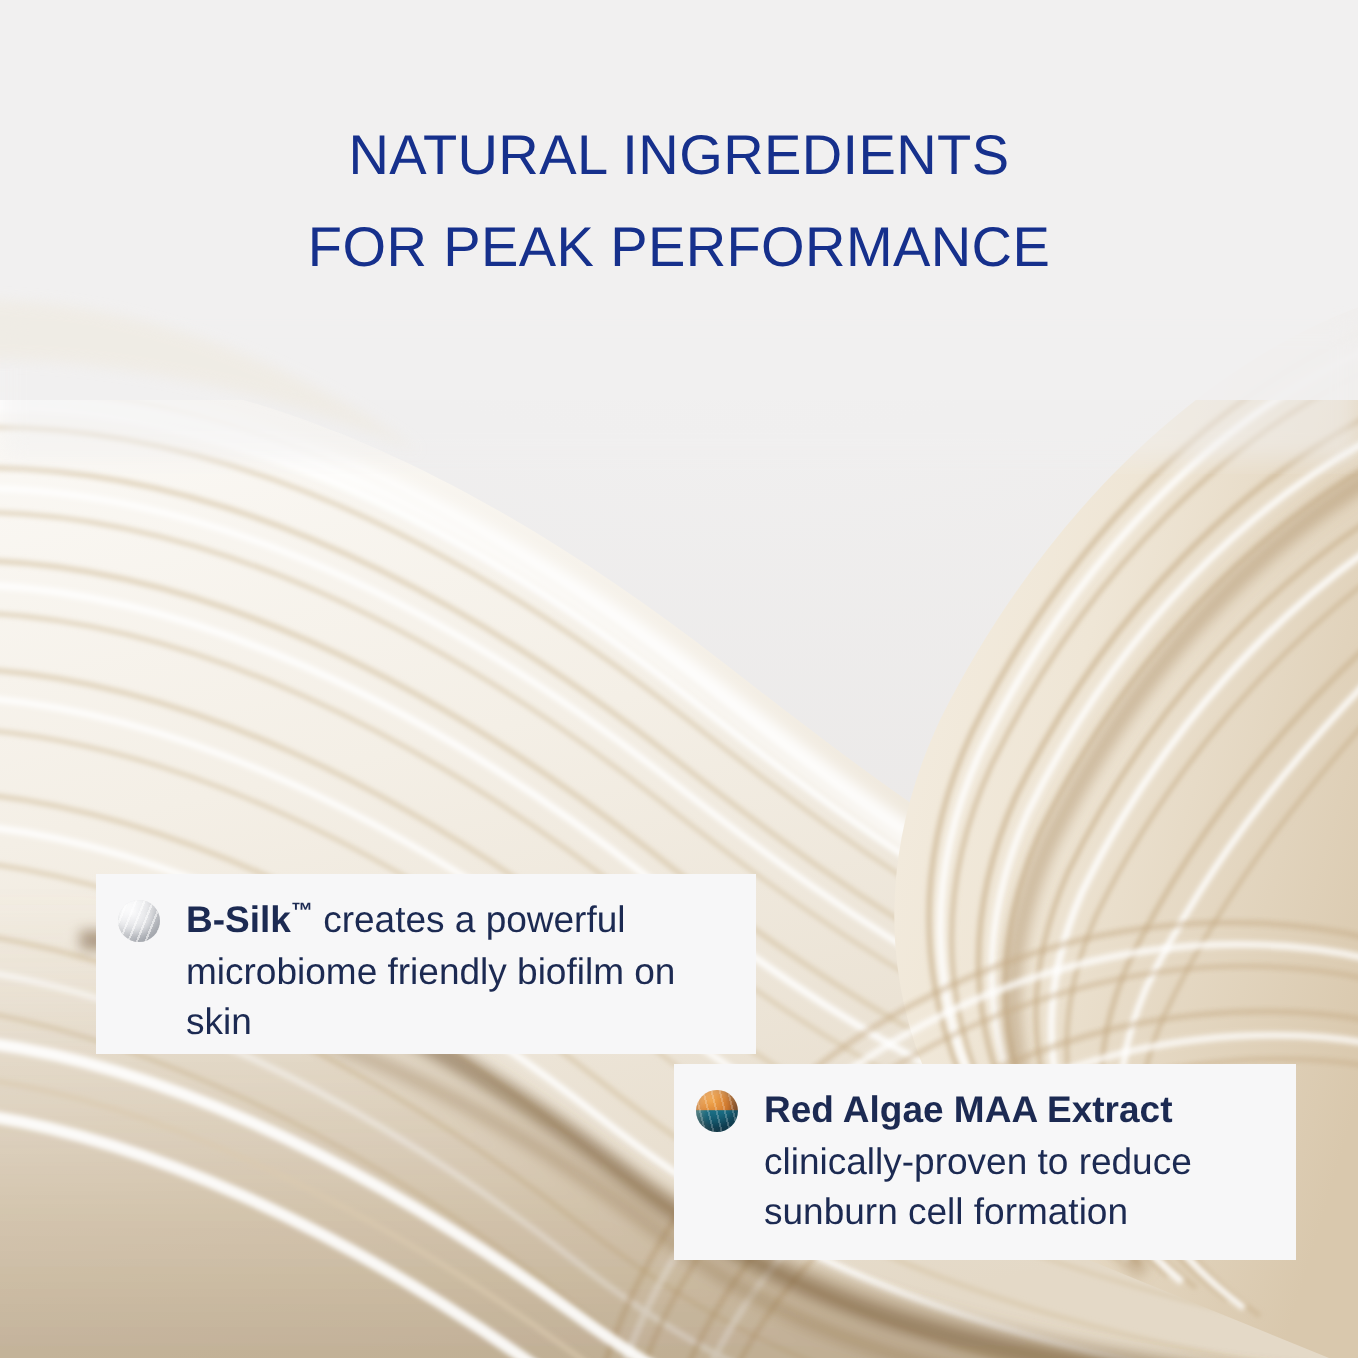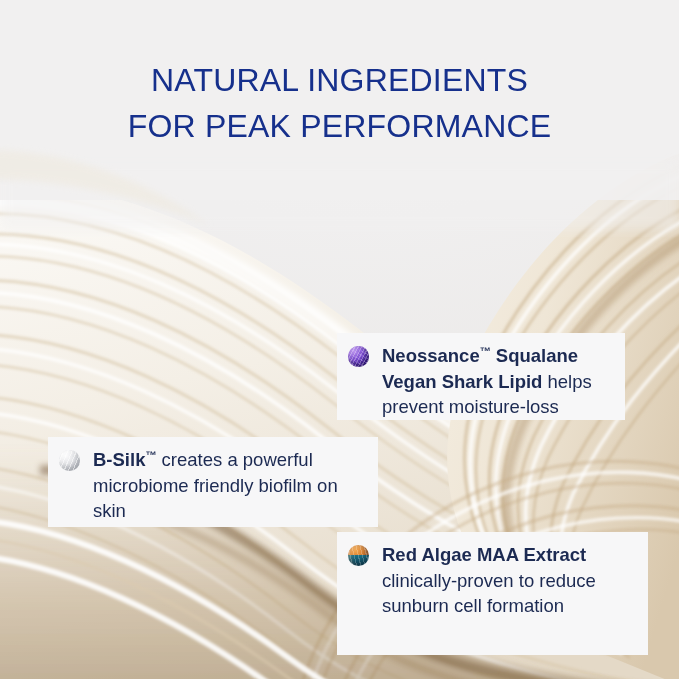--- a/index.html
+++ b/index.html
@@ -30,21 +30,21 @@
   }
 
   
   .headline {
     position: absolute;
     left: 0;
     right: 0;
     top: 36px;
     text-align: center;
     color: #16308c;
-    font-size: 32px;
+    font-size: 28px;
     line-height: 46px;
     letter-spacing: 0.2px;
     font-weight: 400;
     white-space: pre-line;
   }
 
   
   .card {
     position: absolute;
     background: #f7f7f8;
@@ -121,21 +121,21 @@
     position: absolute;
     inset: 0;
     background: repeating-linear-gradient(112deg, rgba(255,255,255,.55) 0 1px, rgba(0,0,0,0) 1px 4px);
   }
 
   
   #card-redalgae {
     left: 337px;
     top: 532px;
     width: 311px;
-    height: 123px;
+    height: 98px;
     padding: 10px 12px 10px 11px;
   }
   #card-redalgae .copy { margin-left: 13px; }
   #card-redalgae .dot {
     background:
       linear-gradient(180deg, rgba(0,0,0,0) 48%, #1b6f86 49%, #10485c 100%),
       radial-gradient(circle at 38% 26%, #f0a44a 0%, #d1762c 45%, #9b4f22 100%);
     box-shadow: inset -2px -3px 5px rgba(10,30,45,.5), inset 2px 2px 4px rgba(255,220,170,.4);
     position: relative;
     overflow: hidden;
@@ -277,24 +277,20 @@
       <rect x="0" y="0" width="679" height="200" fill="#f1f0f0" opacity="0.92"></rect>
       <rect x="0" y="160" width="679" height="70" fill="#f1f0f0" opacity="0.55" filter="url(#softest)"></rect>
 
       <path d="M -10 150 C 70 150, 150 182, 210 226 C 150 200, 60 178, -10 180 Z" fill="#efe9dd" opacity="0.55" filter="url(#softer)"></path>
     </svg>
   </div>
 
   <h1 class="headline">NATURAL INGREDIENTS
 FOR PEAK PERFORMANCE</h1>
 
-  <div class="card" id="card-neossance">
-    <span class="dot"></span>
-    <div class="copy"><b>Neossance</b><b class="tm">™</b><b> Squalane Vegan Shark Lipid</b><span> helps prevent moisture-loss</span></div>
-  </div>
 
   <div class="card" id="card-bsilk">
     <span class="dot"></span>
     <div class="copy"><b>B-Silk</b><b class="tm">™</b><b></b><span> creates a powerful microbiome friendly biofilm on skin</span></div>
   </div>
 
   <div class="card" id="card-redalgae">
     <span class="dot"></span>
     <div class="copy"><b>Red Algae MAA Extract</b><b class="tm"></b><b></b><span> clinically-proven to reduce sunburn cell formation</span></div>
   </div>

